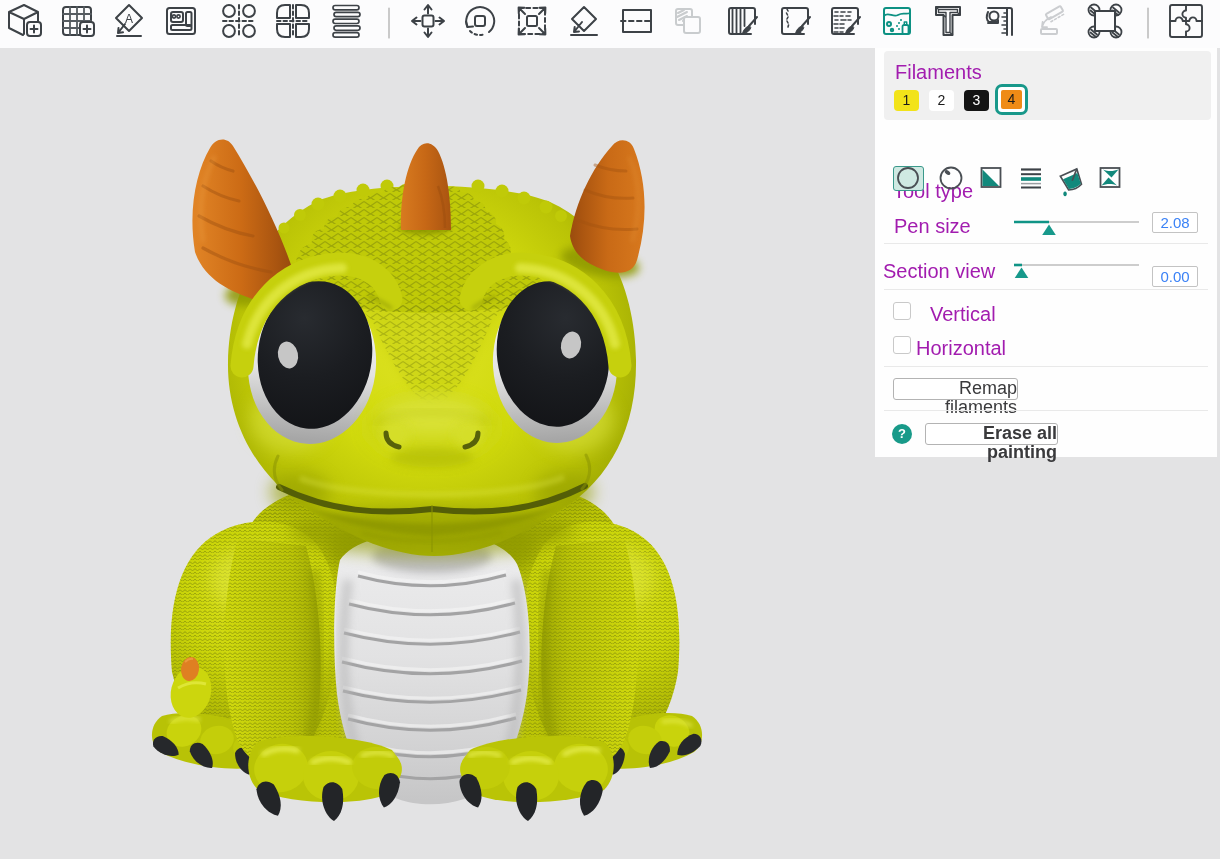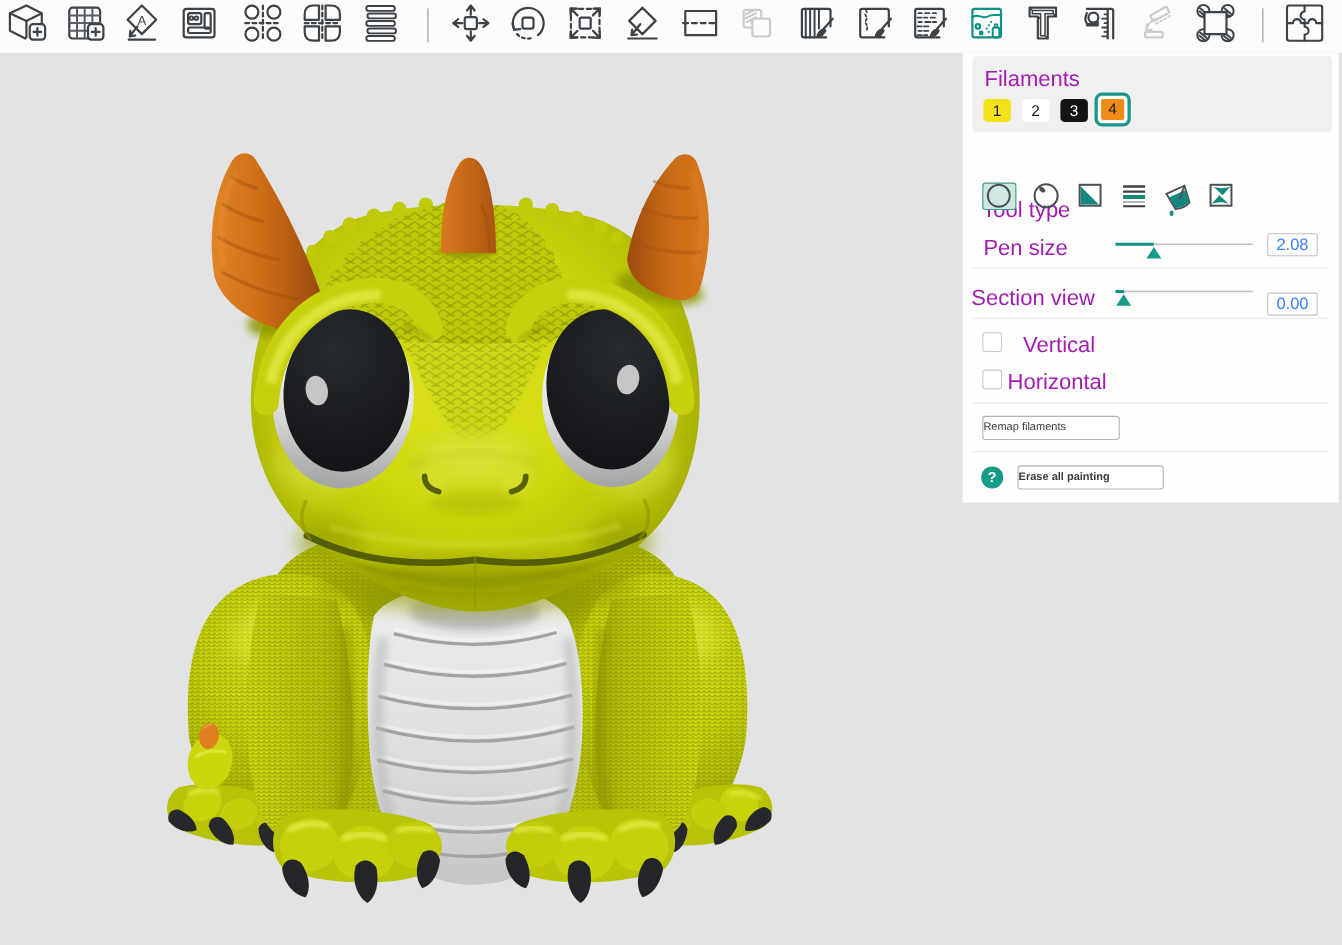--- a/index.html
+++ b/index.html
@@ -5,21 +5,21 @@
 #toolbar{position:absolute;left:0;top:0;width:1220px;height:48px;background:#fcfcfd;}
 #canvas{position:absolute;left:0;top:48px;width:1220px;height:811px;background:#e3e3e4;}
 #dragon{position:absolute;left:0;top:0;}
 #panel{position:absolute;left:875px;top:48px;width:342px;height:409px;background:#fefefe;}
 #panel .sep{position:absolute;left:9px;width:324px;height:1px;background:#e9e9e9;}
 .lbl{position:absolute;font-size:20px;color:#a21caf;}
 .fbox{position:absolute;left:9px;top:3px;width:327px;height:69px;background:#f0f0f0;border-radius:4px;}
 .fbtn{position:absolute;top:42px;width:25px;height:21px;border-radius:4px;font-size:14px;color:#1b1b1b;text-align:center;line-height:21px;}
 .tin{position:absolute;width:44px;height:19px;border:1px solid #c3c3c3;border-radius:2px;background:#fff;font-size:15px;color:#3b82f6;text-align:center;line-height:19px;}
 .cb{position:absolute;left:18px;width:16px;height:16px;border:1px solid #c9c9c9;border-radius:3px;background:#fff;}
-.pbtn{position:absolute;height:20px;border:1px solid #b3b3b3;border-radius:3px;background:#fff;font-size:10px;color:#3a3a3c;text-align:left;}
+.pbtn{position:absolute;height:20px;border:1px solid #b3b3b3;border-radius:3px;background:#fff;font-size:18px;color:#3a3a3c;text-align:right;}
 </style></head>
 <body>
 <div id="canvas">
 <svg id="dragon" width="1220" height="811" viewBox="0 48 1220 811">
 <defs>
  <radialGradient id="gHead" gradientUnits="userSpaceOnUse" cx="424" cy="345" r="255">
   <stop offset="0" stop-color="#dee325"></stop>
           <stop offset=".45" stop-color="#d0d90d"></stop>
           <stop offset=".72" stop-color="#bac306"></stop>
           <stop offset=".92" stop-color="#9ea803"></stop>

